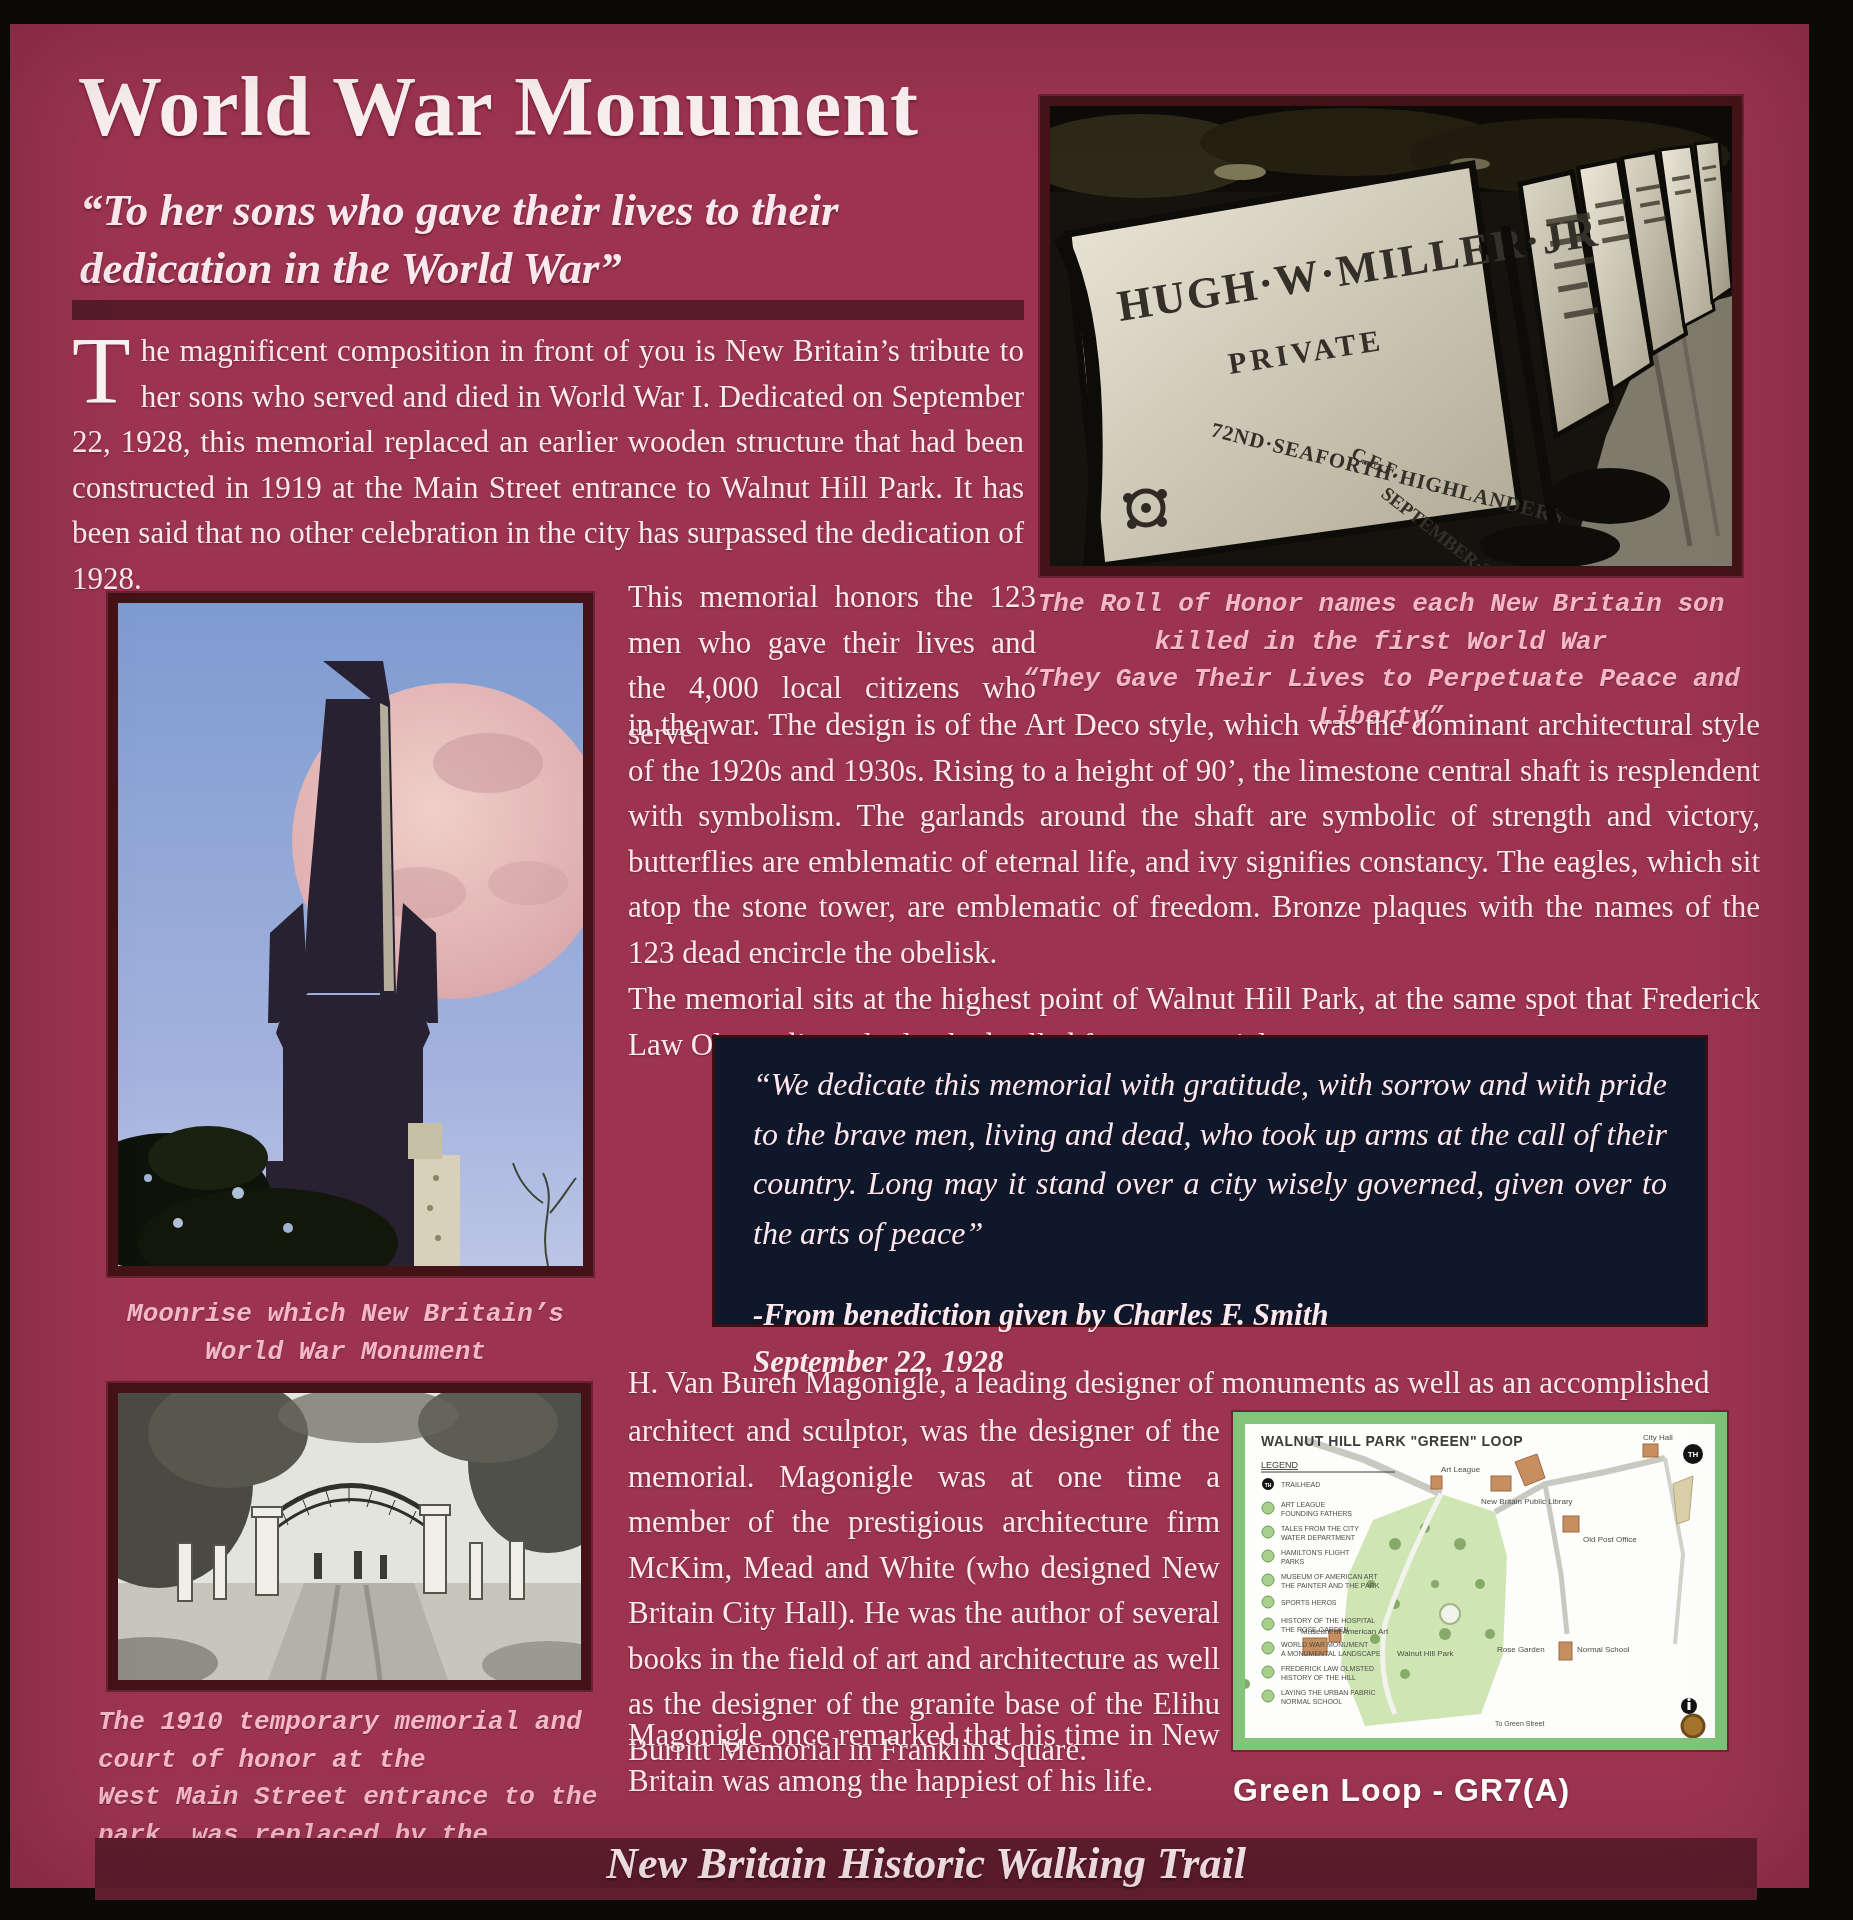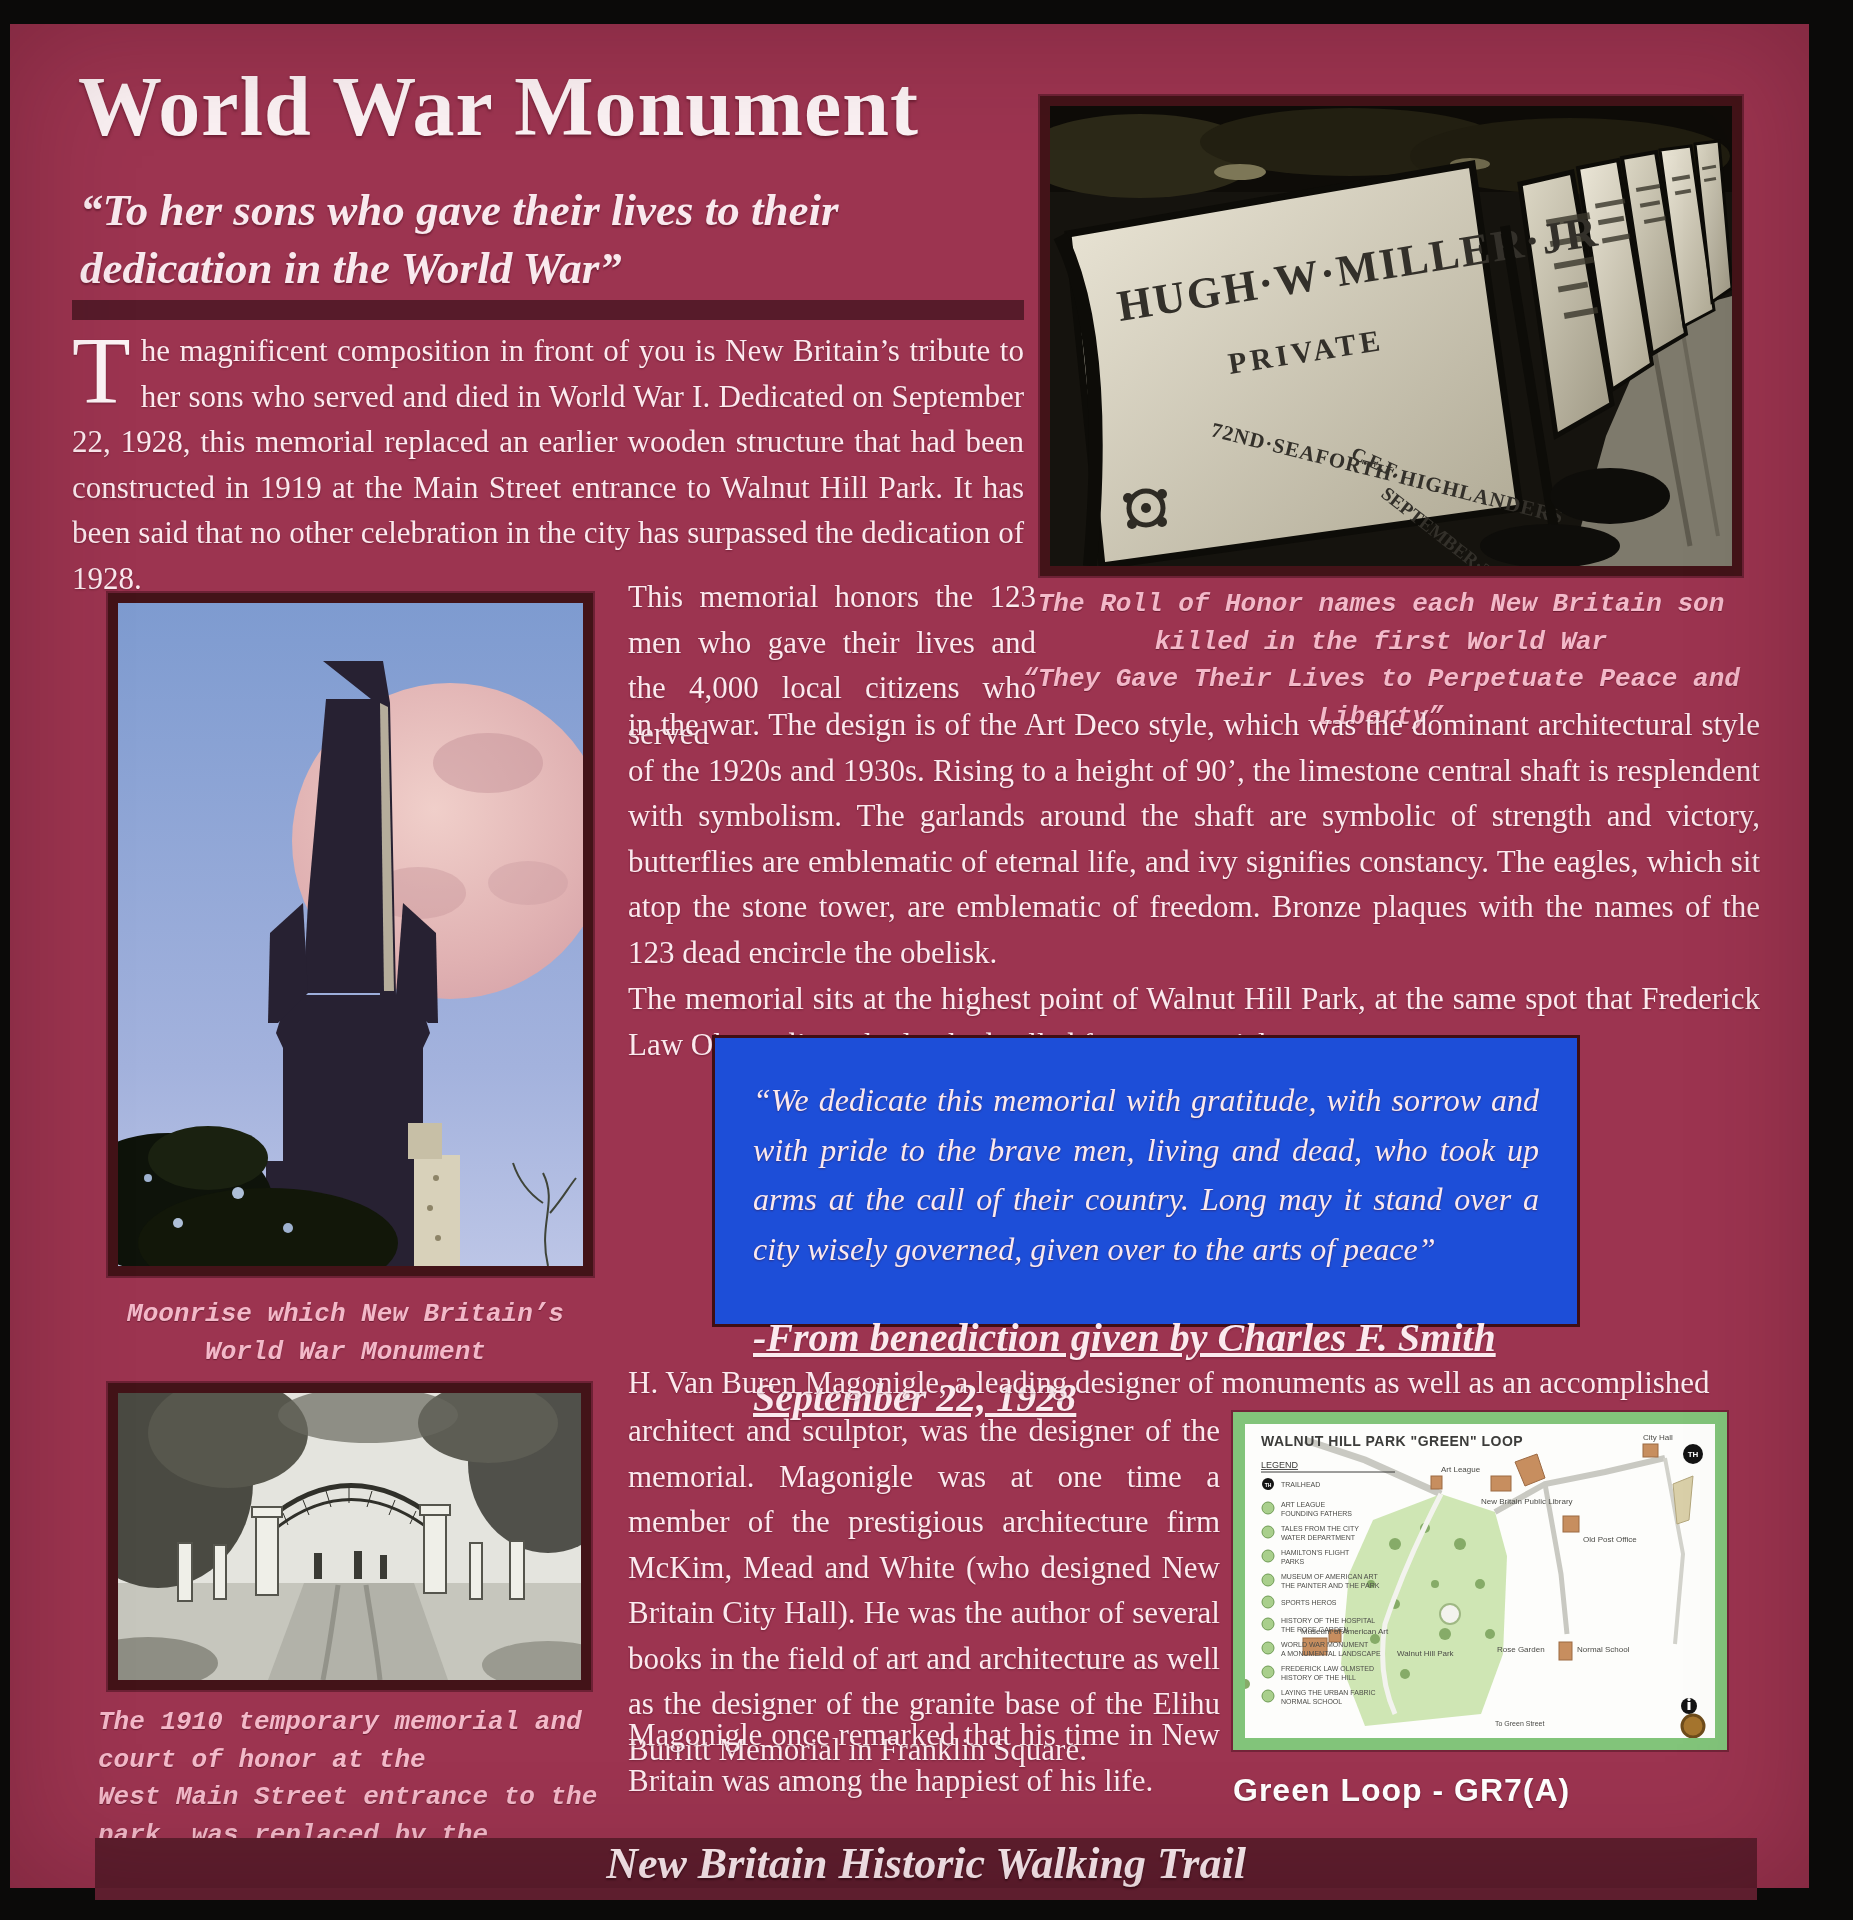--- a/index.html
+++ b/index.html
@@ -17,26 +17,26 @@
   .body-text{position:absolute;color:#fbe9ee;font-size:31px;line-height:1.47;text-align:justify;
              text-shadow:0 1px 2px rgba(60,5,20,.4);}
   .intro{left:62px;top:304px;width:952px;}
   .dropcap{float:left;font-size:96px;line-height:.78;padding:6px 10px 0 0;color:#fdf4f6;}
 
   .photo{position:absolute;border:10px solid #431318;background:#15140f;box-shadow:0 0 0 2px rgba(40,5,12,.4);}
   .caption{position:absolute;color:#f3b9c9;font-size:26px;font-style:italic;font-weight:bold;
            line-height:1.45;text-shadow:0 1px 1px rgba(60,5,20,.5);font-family:Liberation Mono, monospace;}
   .caption.center{text-align:center;}
 
-  .quote-box{position:absolute;left:702px;top:1011px;width:868px;height:292px;border:3px solid #3f0e14;
-             background:#1d4ed8;box-sizing:border-box;padding:38px 38px;}
+  .quote-box{position:absolute;left:702px;top:1011px;width:996px;height:292px;border:3px solid #3f0e14;
+             background:#0f172a;box-sizing:border-box;padding:22px 38px;}
   .quote-text{color:#fbe9ee;font-size:32px;font-style:italic;line-height:1.55;text-align:justify;
               text-shadow:0 1px 2px rgba(60,5,20,.4);}
-  .quote-attr{color:#fbe9ee;font-size:40px;font-style:italic;font-weight:bold;line-height:1.5;margin-top:34px;
-              text-shadow:0 1px 2px rgba(60,5,20,.4);text-decoration:underline;}
+  .quote-attr{color:#fbe9ee;font-size:31px;font-style:italic;font-weight:bold;line-height:1.5;margin-top:34px;
+              text-shadow:0 1px 2px rgba(60,5,20,.4);}
 
   .map{position:absolute;left:1223px;top:1388px;width:470px;height:314px;background:#fdfdfb;
        border:12px solid #82c47a;box-shadow:0 0 0 2px rgba(40,5,12,.35);}
   .map-caption{position:absolute;left:1223px;top:1748px;width:494px;text-align:left;
                font-family:"Liberation Sans","DejaVu Sans",sans-serif;font-size:32px;font-weight:bold;
                color:#ffffff;letter-spacing:1px;text-shadow:0 1px 2px rgba(60,5,20,.5);}
 
   .footer-bar{position:absolute;left:85px;top:1814px;width:1662px;height:62px;background:#5e1e2e;
               display:flex;justify-content:center;}
   .footer-text{color:#fdeef2;font-size:44px;font-weight:bold;font-style:italic;

